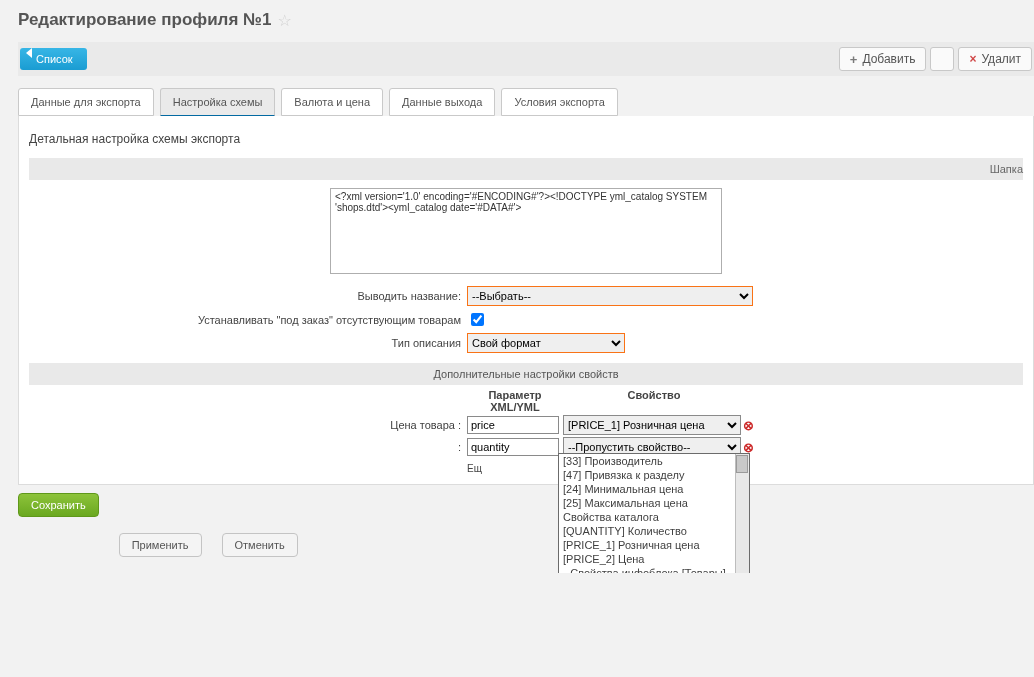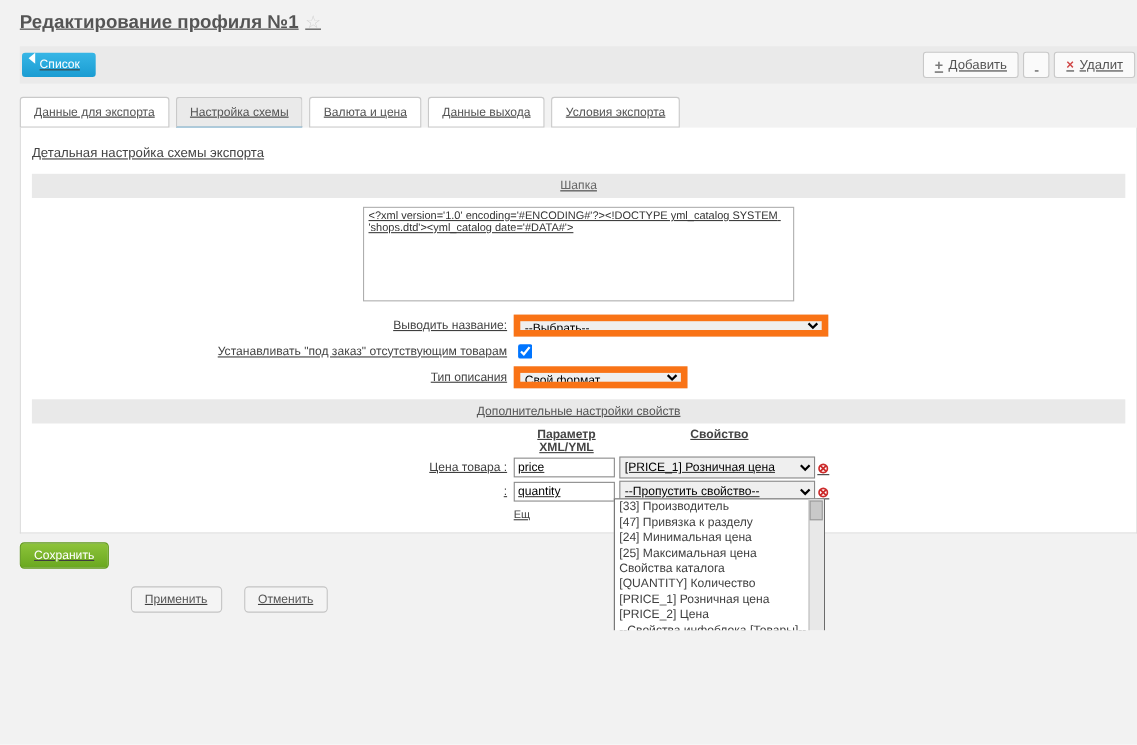--- a/index.html
+++ b/index.html
@@ -1,17 +1,17 @@
 <!DOCTYPE html>
 <html><head>
 <meta charset="utf-8">
 <style>
   * { box-sizing: border-box; }
   body { margin:0; font-family: Arial, Helvetica, sans-serif; font-size:12px; color:#3f3f3f; background:#f2f2f2; }
-  .page { padding:10px 0 0 18px; width:1034px;text-decoration:underline; }
+  .page { padding:10px 0 0 18px; width:1034px; }
   .page-title-row { display:flex; align-items:center; margin-bottom:12px; }
   .page-title { font-size:17px; font-weight:bold; color:#555; margin:0; }
   .star { color:#d0d0d0; margin-left:6px; font-size:16px; }
   .toolbar { background:#eaeaea; height:34px; display:flex; align-items:center; justify-content:space-between; padding:0 2px 0 2px; }
   .btn-list {
     background:linear-gradient(#37b6e6,#1a9cd2);
     color:#fff; font-size:11px; padding:0 14px 0 4px; height:22px; line-height:22px;
     border-radius:3px; display:flex; gap:4px;
   }
   .btn-list-arrow {
@@ -30,30 +30,30 @@
     border:1px solid #c9c9c9; background:#fff; padding:7px 12px; font-size:11px; color:#555;
     border-top-left-radius:3px; border-top-right-radius:3px;
   }
   .tab.active { background:#eaeaea; border-bottom:1px solid #0369a1; }
   .panel {
     background:#fff; border:1px solid #dcdcdc; border-top:none; padding:12px 10px 0 10px;
     width:1016px;
   }
   .panel-title { font-size:12px; color:#444; margin:4px 0 12px 0; }
   .section-bar {
-    background:#e9e9e9; text-align:center; padding:5px 0; font-size:11px; color:#666;
+    background:#e9e9e9; text-align:right; padding:5px 0; font-size:11px; color:#666;
     margin:0 0 8px 0;
   }
   textarea.header-area {
     display:block; margin:0 auto 12px auto; width:392px; height:86px;
     border:1px solid #aeaeae; font-family:Arial; font-size:10px; color:#333; padding:2px 4px; resize:none;
   }
   .form-row { display:flex; align-items:center; margin:4px 0; }
   .lbl { width:438px; text-align:right; padding-right:6px; font-size:11px; color:#444; }
-  select.sel { border:6px solid #f97316; font-size:11px; height:20px; }
+  select.sel { border:1px solid #f97316; font-size:11px; height:20px; }
   input.chk { }
   .props-header { background:#e9e9e9; text-align:center; padding:5px 0; font-size:11px; color:#555; margin:10px 0 0 0; }
   .cols-header { display:flex; margin-top:4px; font-size:11px; font-weight:bold; color:#444; }
   .cols-header .c1 { width:438px; }
   .cols-header .c2 { width:96px; text-align:center; }
   .cols-header .c3 { width:182px; text-align:center; }
   .prop-row { display:flex; align-items:center; position:relative; margin-top:2px; }
   .prop-row .pl { width:438px; text-align:right; padding-right:6px; font-size:11px; }
   .prop-row input[type=text]{ width:92px; height:18px; border:1px solid #8a8a8a; font-size:11px; padding:0 3px; }
   .prop-row select{ width:178px; height:20px; border:1px solid #8a8a8a; font-size:11px; margin-left:4px; }

